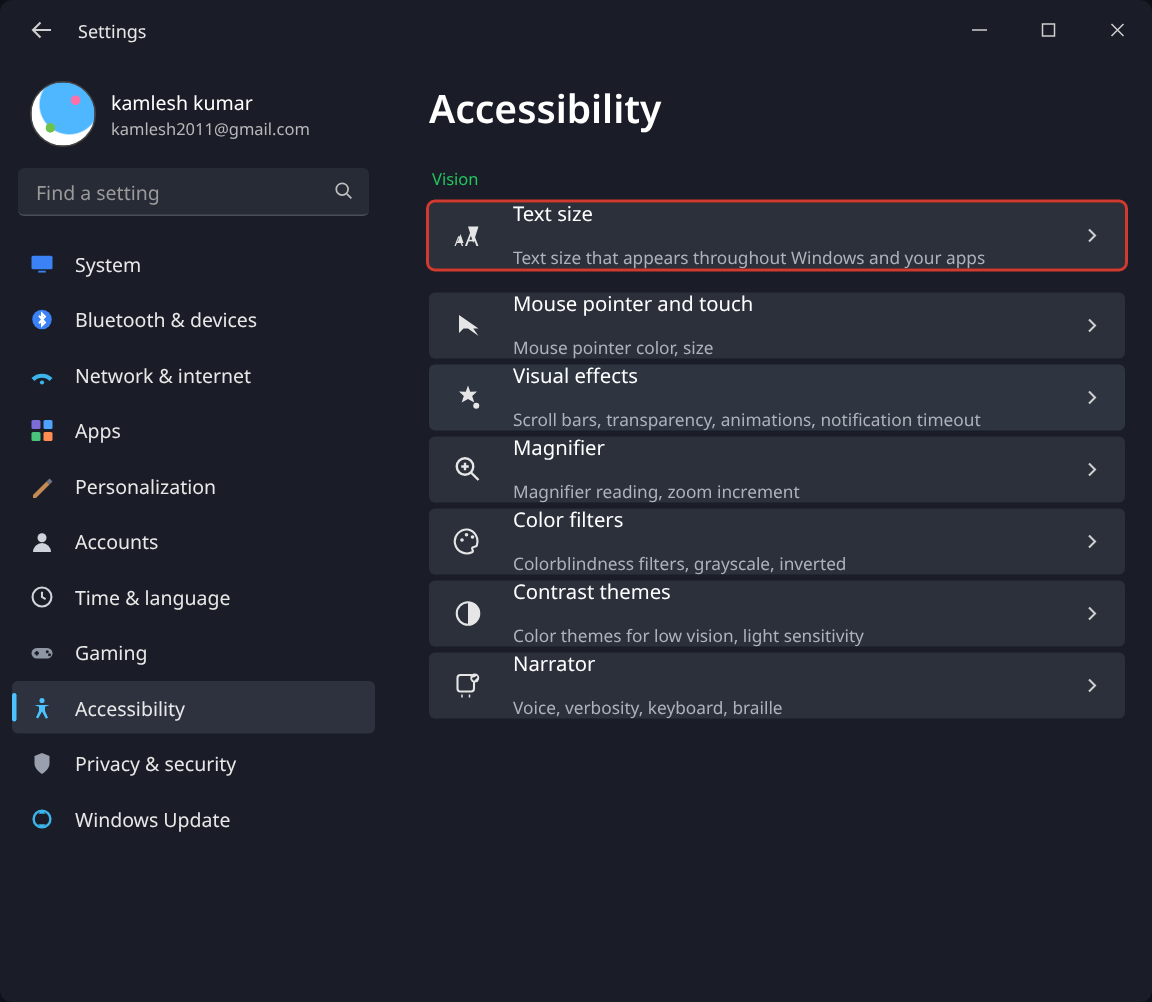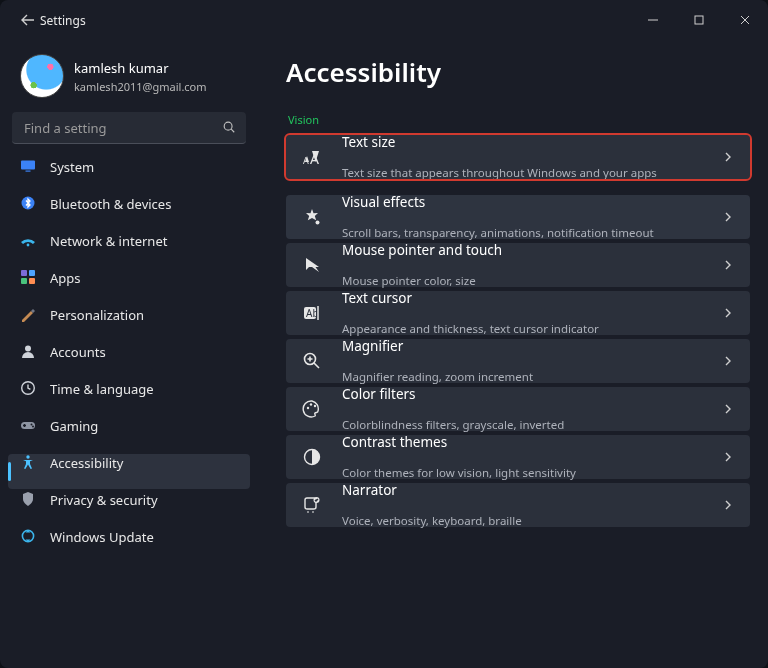--- a/index.html
+++ b/index.html
@@ -3,21 +3,21 @@
 <meta charset="utf-8">
 <style>
   
   *{box-sizing:border-box;margin:0;padding:0;font-family:"Segoe UI",system-ui,sans-serif;-webkit-font-smoothing:antialiased}
   html,body{height:100%;background:#0e1117}
   body{width:768px;height:668px;overflow:hidden;color:#e8e8e8;background:#1a1d27;border-radius:8px;position:relative}
 
   
   .titlebar{display:flex;align-items:center;height:40px;padding:0 0 0 20px}
   .titlebar .back{width:16px;height:16px;display:flex;align-items:center;justify-content:center;cursor:pointer;color:#cfcfcf}
-  .titlebar .title{font-size:12px;color:#e8e8e8;margin-left:4px}
+  .titlebar .title{font-size:12px;color:#e8e8e8;margin-left:16px}
   .winctrls{margin-left:auto;display:flex}
   .winctrls div{width:46px;height:40px;display:flex;align-items:center;justify-content:center;color:#cfcfcf}
   .winctrls svg{width:10px;height:10px}
 
   
   .app{display:flex;height:calc(100% - 40px)}
 
   
   .side{width:262px;padding:10px 12px 10px 8px;display:flex;flex-direction:column}
   .user{display:flex;align-items:center;gap:10px;padding:4px 8px 14px 12px}
@@ -25,21 +25,21 @@
   .avatar::after{content:"";position:absolute;inset:0;background:radial-gradient(circle at 70% 28%, #ff6fa8 0 7%, transparent 8%),radial-gradient(circle at 30% 72%, #6cc24a 0 7%, transparent 8%)}
   .uname{font-size:13px;font-weight:400;color:#ffffff}
   .uemail{font-size:11px;color:#b8b8b8;margin-top:2px}
 
   .searchwrap{position:relative;margin:0 4px 14px 4px}
   .search{width:100%;height:32px;border:none;outline:none;border-radius:4px;background:#272b35;padding:0 34px 0 12px;color:#e5e5e5;font-size:13px;border-bottom:1px solid #4a4e59}
   .search::placeholder{color:#9a9a9a}
   .searchicon{position:absolute;right:10px;top:50%;transform:translateY(-50%);color:#bfbfbf}
 
   .nav{display:flex;flex-direction:column;gap:2px}
-  .navitem{display:flex;gap:14px;height:35px;padding:0 8px 0 12px;border-radius:4px;cursor:pointer;font-size:13px;position:relative;color:#e8e8e8}
+  .navitem{display:flex;align-items:center;gap:14px;height:35px;padding:0 8px 0 12px;border-radius:4px;cursor:pointer;font-size:13px;position:relative;color:#e8e8e8}
   .navitem.sel{background:#2d323e}
   .navitem.sel::before{content:"";position:absolute;left:0;top:8px;bottom:8px;width:3px;background:#4cc2ff;border-radius:2px}
   .navicon{width:16px;height:16px;display:flex;align-items:center;justify-content:center;color:#cfd2d8}
   .navicon svg{width:16px;height:16px}
 
   
   .main{flex:1;padding:14px 18px 0 24px;overflow:hidden}
   .h1{font-size:26px;font-weight:600;color:#ffffff}
   .section{font-size:11px;color:#22c55e;margin:22px 0 8px 2px}
 
@@ -320,64 +320,50 @@
           <div class="ctitle">Text size</div>
           <div class="csub">Text size that appears throughout Windows and your apps</div>
         </div>
         <span class="chevron"><svg>
               <use href="#i-chev"></use>
             </svg></span>
       </div>
 
       <div style="height:8px"></div>
 
+      <div class="card">
+        <span class="cicon">
+            <svg>
+              <use href="#c-mouse"></use>
+            </svg>
+          </span>
+        <div class="ctext">
+          <div class="ctitle">Mouse pointer and touch</div>
+          <div class="csub">Mouse pointer color, size</div>
+        </div>
+        <span class="chevron"><svg>
+              <use href="#i-chev"></use>
+            </svg></span>
+      </div>
+
       <div class="card alt">
         <span class="cicon">
             <svg>
               <use href="#c-visual"></use>
             </svg>
           </span>
         <div class="ctext">
           <div class="ctitle">Visual effects</div>
           <div class="csub">Scroll bars, transparency, animations, notification timeout</div>
         </div>
         <span class="chevron"><svg>
               <use href="#i-chev"></use>
             </svg></span>
       </div>
 
-      <div class="card">
-        <span class="cicon">
-            <svg>
-              <use href="#c-mouse"></use>
-            </svg>
-          </span>
-        <div class="ctext">
-          <div class="ctitle">Mouse pointer and touch</div>
-          <div class="csub">Mouse pointer color, size</div>
-        </div>
-        <span class="chevron"><svg>
-              <use href="#i-chev"></use>
-            </svg></span>
-      </div>
-
-      <div class="card">
-        <span class="cicon">
-            <svg>
-              <use href="#c-cursor"></use>
-            </svg>
-          </span>
-        <div class="ctext">
-          <div class="ctitle">Text cursor</div>
-          <div class="csub">Appearance and thickness, text cursor indicator</div>
-        </div>
-        <span class="chevron"><svg>
-              <use href="#i-chev"></use>
-            </svg></span>
-      </div>
 
       <div class="card">
         <span class="cicon">
             <svg>
               <use href="#c-mag"></use>
             </svg>
           </span>
         <div class="ctext">
           <div class="ctitle">Magnifier</div>
           <div class="csub">Magnifier reading, zoom increment</div>

